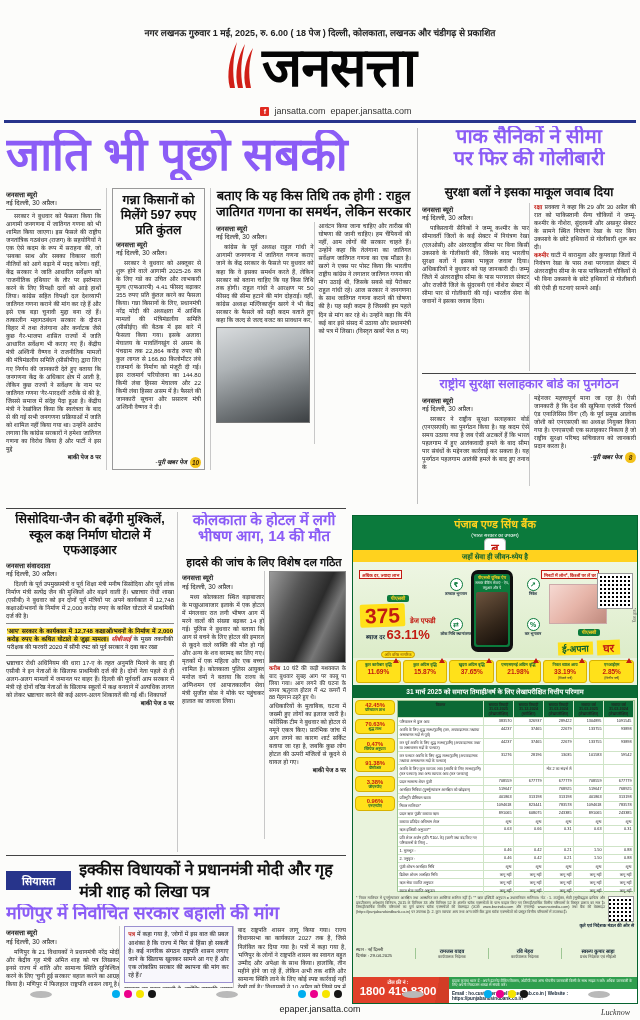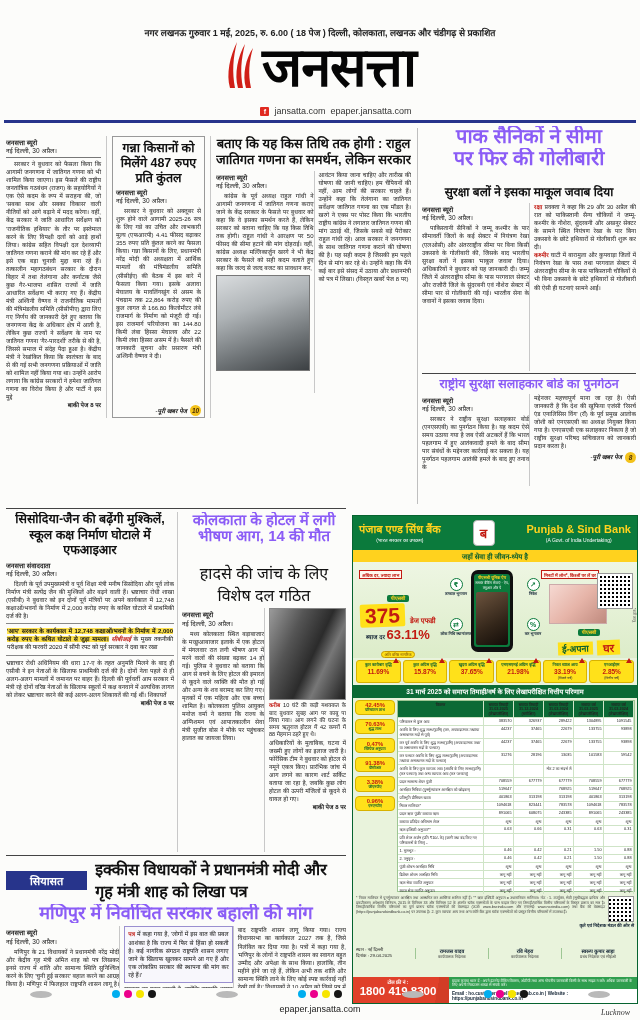--- a/index.html
+++ b/index.html
@@ -67,42 +67,42 @@
 
   
   .sisodia { top:512px; left:6px; width:168px; height:340px; overflow:hidden; }
   .sis-hl { font-size:12.5px; font-weight:800; text-align:center; line-height:1.25; }
   .hlbox { border-top:1px solid #888; border-bottom:1px solid #888; padding:3px 1px; margin:3px 0; font-size:6px; line-height:1.35; text-align:justify; }
   .hl-y { background:#ffe34d; font-weight:bold; }
   .hl-r { color:#c21a12; font-weight:bold; font-style:italic; }
 
   .kolkata { top:512px; left:182px; width:164px; height:340px; overflow:hidden; }
   .kol-hl { font-size:15px; text-align:center; white-space:nowrap; overflow:hidden; }
-  .kol-sub { font-size:16px; font-weight:400; text-align:center; margin-top:18px; }
+  .kol-sub { font-size:11px; font-weight:700; text-align:center; margin-top:10px; }
   .kol-cols { display:flex; margin-top:2px; height:268px; overflow:hidden; }
   .kol-cols > div { width:50%; overflow:hidden; }
   .kol-cols > div + div { border-left:1px solid #c8c8c8; padding-left:4px; }
   .fire-photo { height:92px; background:
      linear-gradient(115deg,#9a9a9a 0%,#555 30%,#2b2b2b 55%,#777 70%,#1d1d1d 100%); }
   .caption { font-size:5.6px; line-height:1.3; text-align:justify; margin-top:2px; color:#222; }
 
   
   .manipur { top:858px; left:6px; width:340px; height:130px; overflow:hidden; }
   .siy-row { display:flex; align-items:center; gap:8px; }
-  .siy-label { background:#27348b; color:#fff; font-weight:bold; font-size:11px; padding:2px 24px; }
+  .siy-label { background:#27348b; color:#fff; font-weight:bold; font-size:11px; padding:2px 16px; }
   .siy-kick { font-size:16px; font-weight:800; }
-  .man-hl { font-size:18px; text-align:center; white-space:nowrap; overflow:hidden; margin-top:2px; }
+  .man-hl { font-size:18px; white-space:nowrap; overflow:hidden; margin-top:2px; }
   .man-cols { display:flex; margin-top:3px; height:86px; overflow:hidden; }
   .man-cols > div { width:33.33%; overflow:hidden; }
   .man-cols > div + div { border-left:1px solid #c8c8c8; padding-left:4px; }
   .quote-box { border:1px solid #9a8fd0; background:#f8f7fc; padding:3px; font-size:6px; line-height:1.35; text-align:justify; margin-bottom:2px; }
 
   
   .ad { top:515px; left:352px; width:286px; height:489px; border:1px solid #06632f; background:#e9f3dc; overflow:hidden; display:flex; flex-direction:column; }
-  .ad-head { background:#0b7a3c; color:#fff; display:flex; align-items:center; justify-content:space-between; padding:3px 6px; height:34px; }
+  .ad-head { background:#0b7a3c; color:#fff; display:flex; align-items:center; justify-content:space-between; padding:3px 6px; height:34px;flex-direction:column; }
   .ad-head .hn { color:#ffd21e; font-weight:800; font-size:11px; line-height:1; text-align:center; }
   .ad-head .hs { font-size:5px; color:#fff; text-align:center; margin-top:2px; }
   .ad-logo { width:22px; height:26px; background:#fff; border-radius:4px; display:flex; align-items:center; justify-content:center; color:#c21a12; font-weight:800; font-size:13px; border:1px solid #b5b5b5; }
   .ad-tag { background:#ffd21e; color:#0b5f2e; font-weight:800; font-size:7px; text-align:center; padding:1.5px 0; }
   .ad-promo { position:relative; height:96px; overflow:hidden; background:linear-gradient(#eef6e3,#dcecc9); }
   .ribbon { position:absolute; border:1px solid #c21a12; color:#c21a12; font-size:4.5px; font-weight:bold; padding:0.5px 2px; background:#fff8ee; }
   .fd375 { position:absolute; left:6px; top:24px; width:78px; text-align:center; }
   .psb-pill { display:inline-block; background:#0b7a3c; color:#ffd21e; font-size:5px; font-weight:bold; padding:0.5px 4px; border-radius:2px; }
   .fd-big { font-size:21px; font-weight:800; color:#c21a12; line-height:1; background:#ffe11a; display:inline-block; padding:1px 5px; transform:rotate(-2deg); border-radius:2px; }
   .fd-unit { font-size:7px; font-weight:800; color:#c21a12; }
@@ -187,34 +187,35 @@
 
 <div class="abs webline">
   <span class="fb">f</span>
   <span>jansatta.com</span>
   <span>epaper.jansatta.com</span>
 </div>
 
 <div class="abs blue-rule"></div>
 
 <div class="abs main-story">
+  <div class="hl main-hl">जाति भी पूछो सबकी</div>
   <div class="main-cols">
     <div class="col c1">
       <div class="byline">
         <span>जनसत्ता ब्यूरो</span><br>
         <span class="pl">नई दिल्ली, 30 अप्रैल।</span>
       </div>
       <div class="thinrule"></div>
       <p class="bd ind">सरकार ने बुधवार को फैसला किया कि आगामी जनगणना में जातिगत गणना को भी शामिल किया जाएगा। इस फैसले की राष्ट्रीय जनतांत्रिक गठबंधन (राजग) के सहयोगियों ने एक ऐसे कदम के रूप में सराहना की, जो 'सबका साथ और सबका विकास' वाली नीतियों को आगे बढ़ाने में मदद करेगा। वहीं, केंद्र सरकार ने जाति आधारित सर्वेक्षण को 'राजनीतिक हथियार' के तौर पर इस्तेमाल करने के लिए विपक्षी दलों को आड़े हाथों लिया। कांग्रेस सहित विपक्षी दल देशव्यापी जातिगत गणना कराने की मांग कर रहे हैं और इसे एक बड़ा चुनावी मुद्दा बना रहे हैं। तत्कालीन महागठबंधन सरकार के दौरान बिहार में तथा तेलंगाना और कर्नाटक जैसे कुछ गैर-भाजपा शासित राज्यों में जाति आधारित सर्वेक्षण भी कराए गए हैं। केंद्रीय मंत्री अश्विनी वैष्णव ने राजनीतिक मामलों की मंत्रिमंडलीय समिति (सीसीपीए) द्वारा लिए गए निर्णय की जानकारी देते हुए बताया कि जनगणना केंद्र के अधिकार क्षेत्र में आती है, लेकिन कुछ राज्यों ने सर्वेक्षण के नाम पर जातिगत गणना 'गैर-पारदर्शी' तरीके से की है, जिससे समाज में संदेह पैदा हुआ है। केंद्रीय मंत्री ने रेखांकित किया कि स्वतंत्रता के बाद से की गई सभी जनगणना प्रक्रियाओं में जाति को शामिल नहीं किया गया था। उन्होंने आरोप लगाया कि कांग्रेस सरकारों ने हमेशा जातिगत गणना का विरोध किया है और पार्टी ने इस मुद्दे</p>
       <div class="cont">बाकी पेज 8 पर</div>
     </div>
 
     <div class="col c2">
       <div class="substory-box">
-        <div class="sub-hl">गन्ना किसानों को मिलेंगे 487 रुपए प्रति कुंतल</div>
+        <div class="sub-hl">गन्ना किसानों को मिलेंगे 597 रुपए प्रति कुंतल</div>
         <div class="byline">
           <span>जनसत्ता ब्यूरो</span><br>
           <span class="pl">नई दिल्ली, 30 अप्रैल।</span>
         </div>
         <p class="bd ind" style="height:196px; overflow:hidden;">सरकार ने बुधवार को अक्तूबर से शुरू होने वाले आगामी 2025-26 सत्र के लिए गन्ने का उचित और लाभकारी मूल्य (एफआरपी) 4.41 फीसद बढ़ाकर 355 रुपए प्रति कुंतल करने का फैसला किया। गन्ना किसानों के लिए, प्रधानमंत्री नरेंद्र मोदी की अध्यक्षता में आर्थिक मामलों की मंत्रिमंडलीय समिति (सीसीईए) की बैठक में इस बारे में फैसला किया गया। इसके अलावा मेघालय के मावलिंगखुंग से असम के पंचग्राम तक 22,864 करोड़ रुपए की कुल लागत से 166.80 किलोमीटर लंबे राजमार्ग के निर्माण को मंजूरी दी गई। इस राजमार्ग परियोजना का 144.80 किमी लंबा हिस्सा मेघालय और 22 किमी लंबा हिस्सा असम में है। फैसले की जानकारी सूचना और प्रसारण मंत्री अश्विनी वैष्णव ने दी।</p>
         <div class="more">
           <span>-पूरी खबर पेज</span>
           <span class="badge">10</span>
         </div>
       </div>

